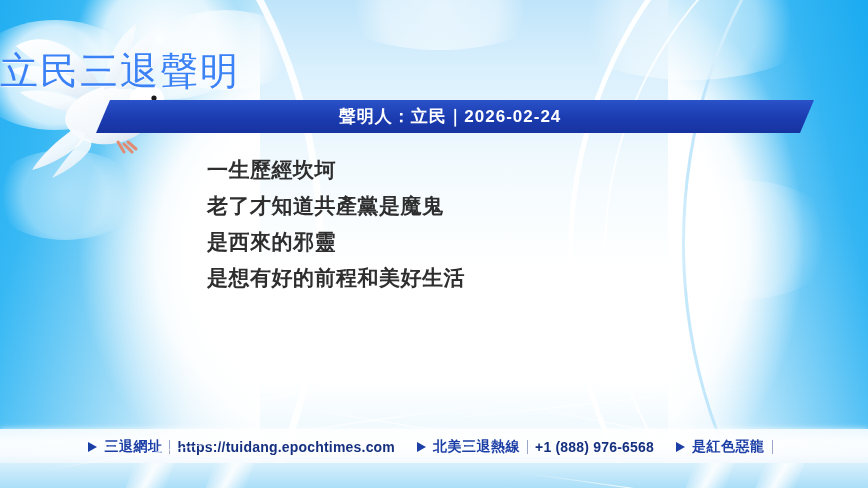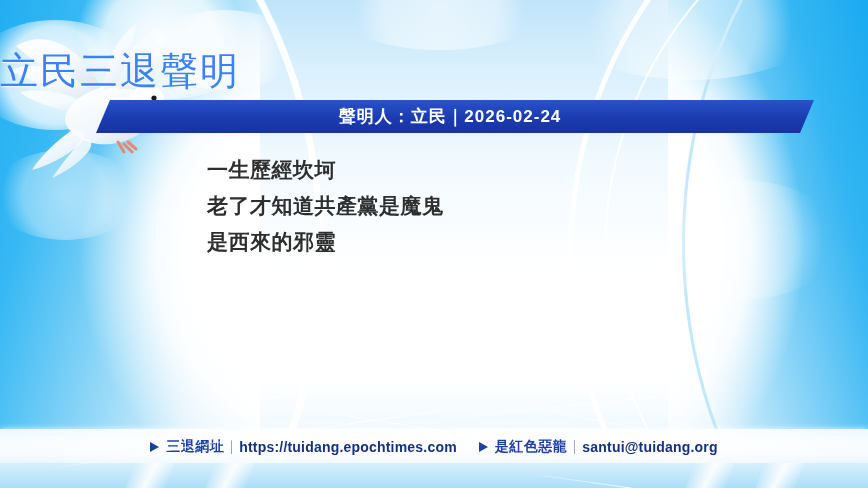--- a/index.html
+++ b/index.html
@@ -185,37 +185,43 @@
   <div class="title">立民三退聲明</div>
 
   <div class="subbar">
     <span class="subbar-text">聲明人：立民｜2026-02-24</span>
   </div>
 
   <div class="body-block">
     <div class="body-line">一生歷經坎坷</div>
     <div class="body-line">老了才知道共產黨是魔鬼</div>
     <div class="body-line">是西來的邪靈</div>
+    <div class="body-line">是想有好的前程和美好生活</div>
   </div>
 
   <div class="footer">
 
     <div class="foot-group">
       <span class="tri"></span>
       <span class="foot-label">三退網址</span>
       <span class="foot-sep"></span>
       <span class="foot-value">https://tuidang.epochtimes.com</span>
     </div>
 
+    <div class="foot-group">
+      <span class="tri"></span>
+      <span class="foot-label">北美三退熱線</span>
+      <span class="foot-sep"></span>
+      <span class="foot-value">+1 (888) 976-6568</span>
+    </div>
 
     <div class="foot-group">
       <span class="tri"></span>
       <span class="foot-label">是紅色惡龍</span>
       <span class="foot-sep"></span>
-      <span class="foot-value">santui@tuidang.org</span>
     </div>
 
   </div>
 
   <div class="bottom-strip">
     <div class="glint g1"></div>
     <div class="glint g2"></div>
     <div class="glint g3"></div>
     <div class="glint g4"></div>
   </div>

